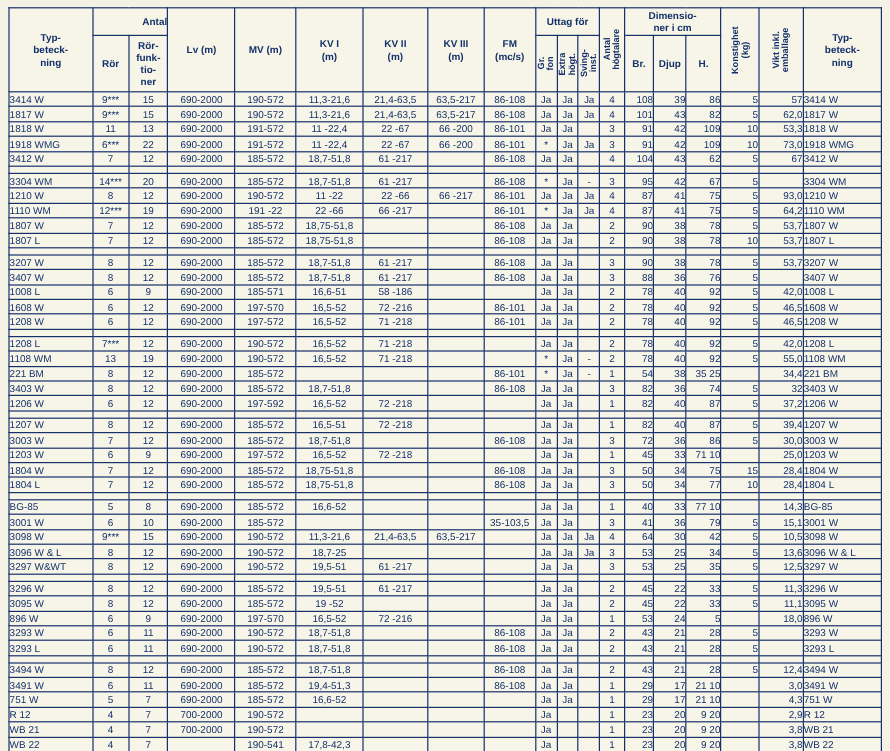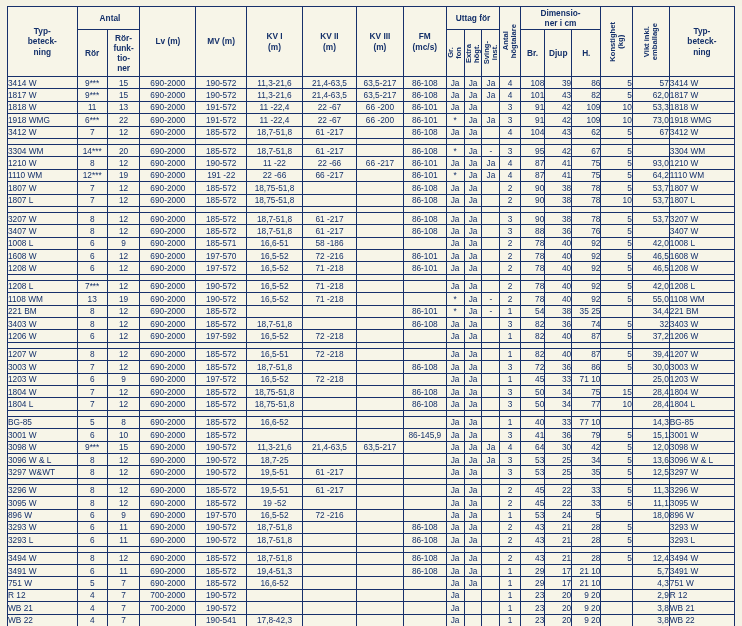--- a/index.html
+++ b/index.html
@@ -61,21 +61,21 @@
     text-align: center;
     vertical-align: bottom;
     padding-bottom: 2px;
   }
   
   tbody td {
     height: 11.4px;
     padding: 0 2px;
   }
   .c { text-align: center; }
-  .l { text-align: center; }
+  .l { text-align: right; }
   .r { text-align: right; }
   .typ { text-align: left; padding-left: 4px; font-size: 8.3px; }
   .typr { text-align: left; padding-left: 6px; font-size: 8.3px; }
   .grp-top td { border-top: 1.6px solid #17306b; }
   .spacer td {
     height: 5px;
     border-left: 1px solid #17306b;
     border-right: 1px solid #17306b;
     border-top: none;
     border-bottom: none;
@@ -861,21 +861,21 @@
         </tr>
         <tr>
           <td class="typ">3001 W</td>
           <td class="c">6</td>
           <td class="c">10</td>
           <td class="c">690-2000</td>
           <td class="c">185-572</td>
           <td class="c"></td>
           <td class="c"></td>
           <td class="c"></td>
-          <td class="c">86-145,9</td>
+          <td class="c">35-103,5</td>
           <td class="c">Ja</td>
           <td class="c">Ja</td>
           <td class="c"></td>
           <td class="c">3</td>
           <td class="r">41</td>
           <td class="r">36</td>
           <td class="r">79</td>
           <td class="r">5</td>
           <td class="r">15,1</td>
           <td class="typr">3001 W</td>
@@ -891,21 +891,21 @@
           <td class="c">63,5-217</td>
           <td class="c"></td>
           <td class="c">Ja</td>
           <td class="c">Ja</td>
           <td class="c">Ja</td>
           <td class="c">4</td>
           <td class="r">64</td>
           <td class="r">30</td>
           <td class="r">42</td>
           <td class="r">5</td>
-          <td class="r">12,0</td>
+          <td class="r">10,5</td>
           <td class="typr">3098 W</td>
         </tr>
         <tr>
           <td class="typ">3096 W &amp; L</td>
           <td class="c">8</td>
           <td class="c">12</td>
           <td class="c">690-2000</td>
           <td class="c">190-572</td>
           <td class="c">18,7-25</td>
           <td class="c"></td>
@@ -1122,21 +1122,21 @@
           <td class="c"></td>
           <td class="c">86-108</td>
           <td class="c">Ja</td>
           <td class="c">Ja</td>
           <td class="c"></td>
           <td class="c">1</td>
           <td class="r">29</td>
           <td class="r">17</td>
           <td class="r">21  10</td>
           <td class="r"></td>
-          <td class="r">5,7</td>
+          <td class="r">3,0</td>
           <td class="typr">3491 W</td>
         </tr>
         <tr>
           <td class="typ">751 W</td>
           <td class="c">5</td>
           <td class="c">7</td>
           <td class="c">690-2000</td>
           <td class="c">185-572</td>
           <td class="c">16,6-52</td>
           <td class="c"></td>

